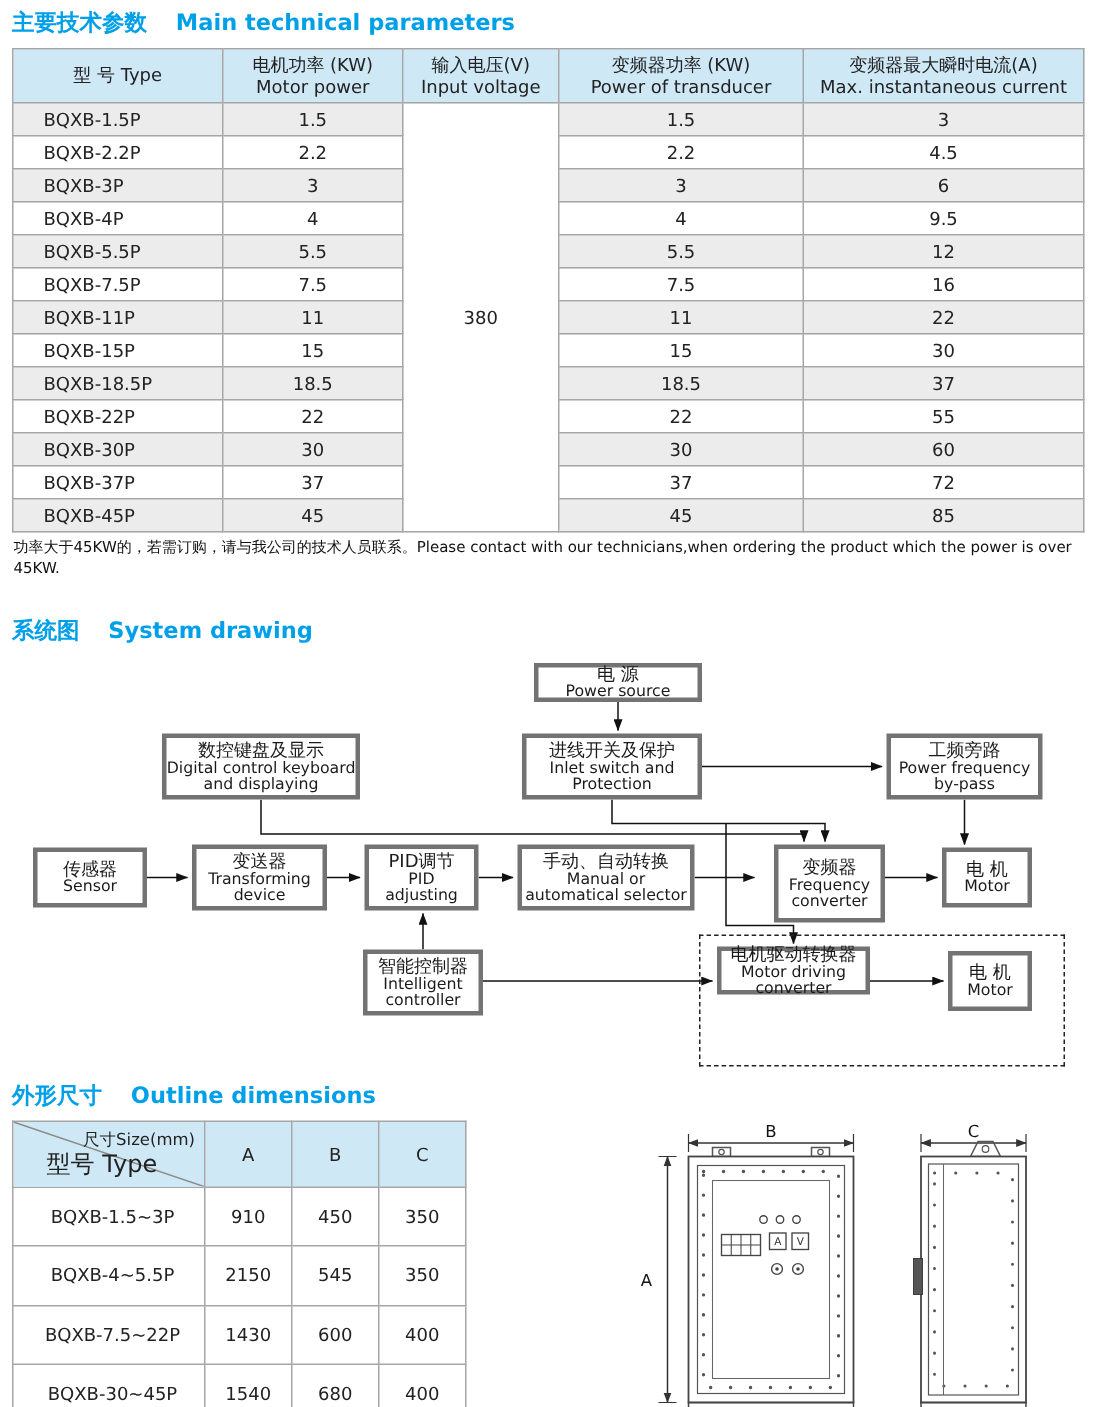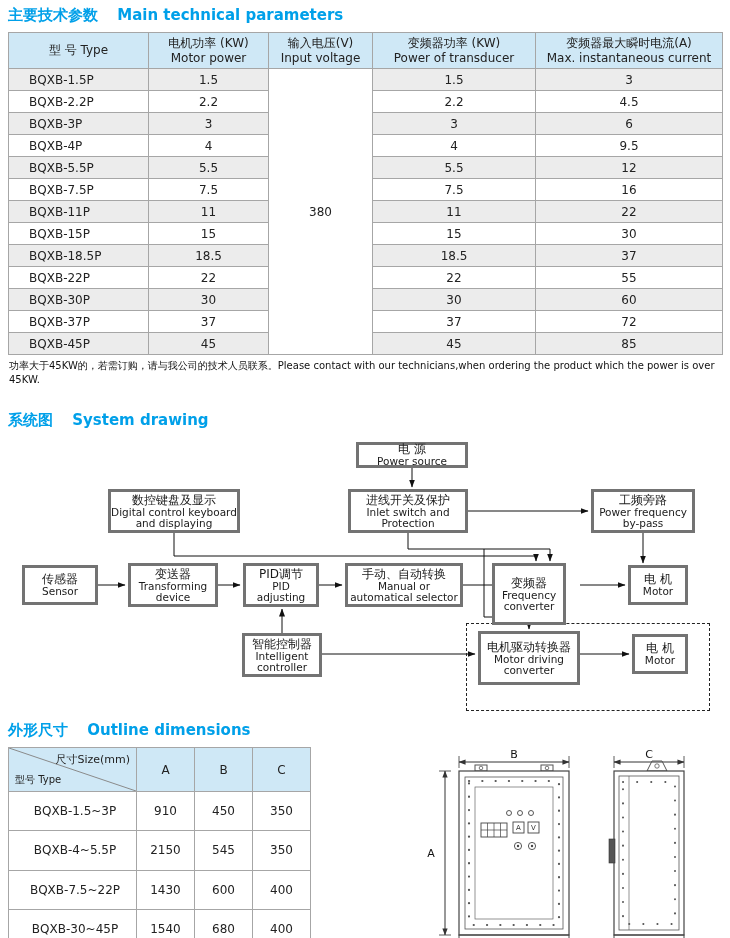--- a/index.html
+++ b/index.html
@@ -36,21 +36,21 @@
   
   .bottom{display:flex;margin-top:8px}
   .dim-table{border-collapse:collapse;table-layout:fixed;width:302px}
   .dim-table th,.dim-table td{border:1px solid #a6a6a6;font-weight:normal;font-size:12px;color:#222}
   .dim-table thead th{background:#cfe8f6;height:44px;text-align:center}
   .dim-table tbody td{height:38px;text-align:center;background:#fff}
   .dt-type{text-align:center;padding-left:6px !important}
   th.diag{position:relative;padding:16px}
   .dline{position:absolute;left:0;top:0;width:100%;height:100%}
   .size-l{position:absolute;top:4px;right:6px;font-size:11px}
-  .type-l{position:absolute;bottom:4px;left:6px;font-size:10px}
+  .type-l{position:absolute;bottom:4px;left:22px;font-size:16px}
   .cab-svg{margin-left:108px;margin-top:2px}
 </style>
 </head>
 <body>
 
 <div class="page">
 
   <h2 class="sec-title">
     <span class="zh">主要技术参数</span>
     <span class="en">Main technical parameters</span>
@@ -232,35 +232,35 @@
     <div class="dbox" style="left:235px;top:126px;width:76px;height:44px">
       <span class="zh">PID调节</span>
       <span class="en">PID</span>
       <span class="en">adjusting</span>
     </div>
     <div class="dbox" style="left:337px;top:126px;width:118px;height:44px">
       <span class="zh">手动、自动转换</span>
       <span class="en">Manual or</span>
       <span class="en">automatical selector</span>
     </div>
-    <div class="dbox" style="left:484px;top:126px;width:74px;height:62px">
+    <div class="dbox" style="left:508px;top:126px;width:74px;height:52px">
       <span class="zh">变频器</span>
       <span class="en">Frequency</span>
       <span class="en">converter</span>
     </div>
     <div class="dbox" style="left:620px;top:128px;width:60px;height:40px">
       <span class="zh">电 机</span>
       <span class="en">Motor</span>
     </div>
     <div class="dbox" style="left:234px;top:196px;width:80px;height:44px">
       <span class="zh">智能控制器</span>
       <span class="en">Intelligent</span>
       <span class="en">controller</span>
     </div>
-    <div class="dbox" style="left:470px;top:194px;width:102px;height:54px">
+    <div class="dbox" style="left:470px;top:194px;width:102px;height:32px">
       <span class="zh">电机驱动转换器</span>
       <span class="en">Motor driving</span>
       <span class="en">converter</span>
     </div>
     <div class="dbox" style="left:624px;top:197px;width:56px;height:40px">
       <span class="zh">电 机</span>
       <span class="en">Motor</span>
     </div>
   </div>
 

